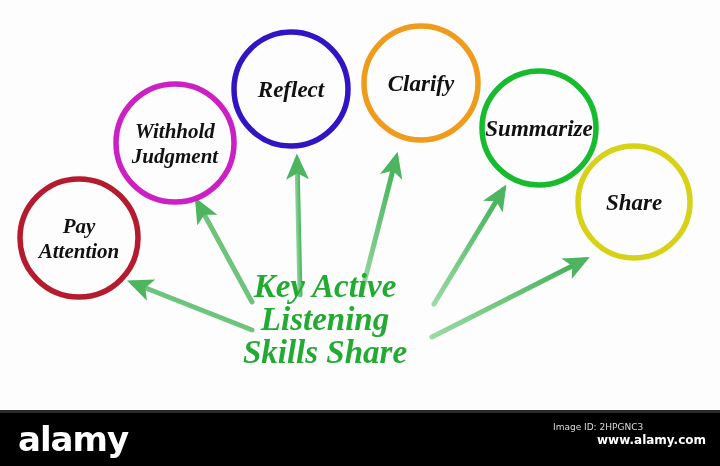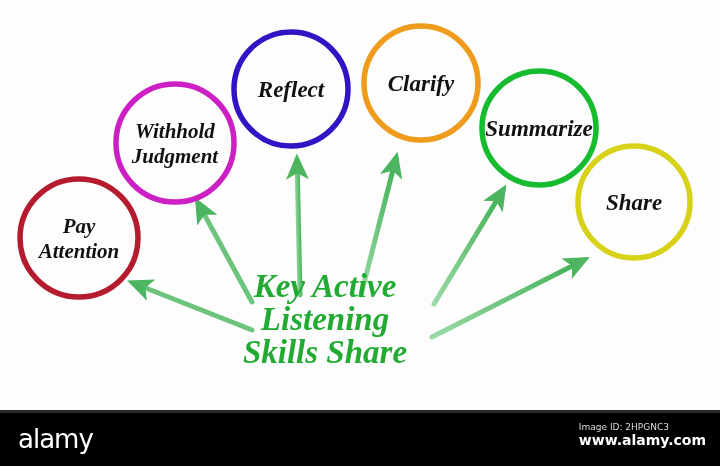--- a/index.html
+++ b/index.html
@@ -36,34 +36,34 @@
     background:#000000;
   }
   #footer .topline{
     position:absolute;left:0;top:0;width:720px;height:3px;
     background:#2a2a2a;
   }
   #brand{
     position:absolute;left:18px;top:424px;
     color:#ffffff;
     font-family:"DejaVu Sans", sans-serif;
-    font-weight:400;
-    font-size:26px;
+    font-weight:700;
+    font-size:34px;
     letter-spacing:-1px;
     line-height:30px;
   }
   #meta{
     position:absolute;right:14px;top:421px;
     text-align:left;
     color:#dcdcdc;
     font-family:"DejaVu Sans", sans-serif;
     font-size:9px;
     line-height:13px;
   }
-  #meta .site{color:#ffffff;font-weight:700;font-size:14px;}
+  #meta .site{color:#ffffff;font-weight:700;font-size:12px;margin-left:44px;}
 </style>
 </head>
 <body>
 
 <div id="stage">
   <svg id="diagram" viewBox="0 0 720 410">
     <defs>
       <linearGradient id="arrowgrad" x1="0%" y1="100%" x2="100%" y2="0%">
         <stop offset="0%" stop-color="#9bd9a6"></stop>
         <stop offset="100%" stop-color="#3fb053"></stop>

